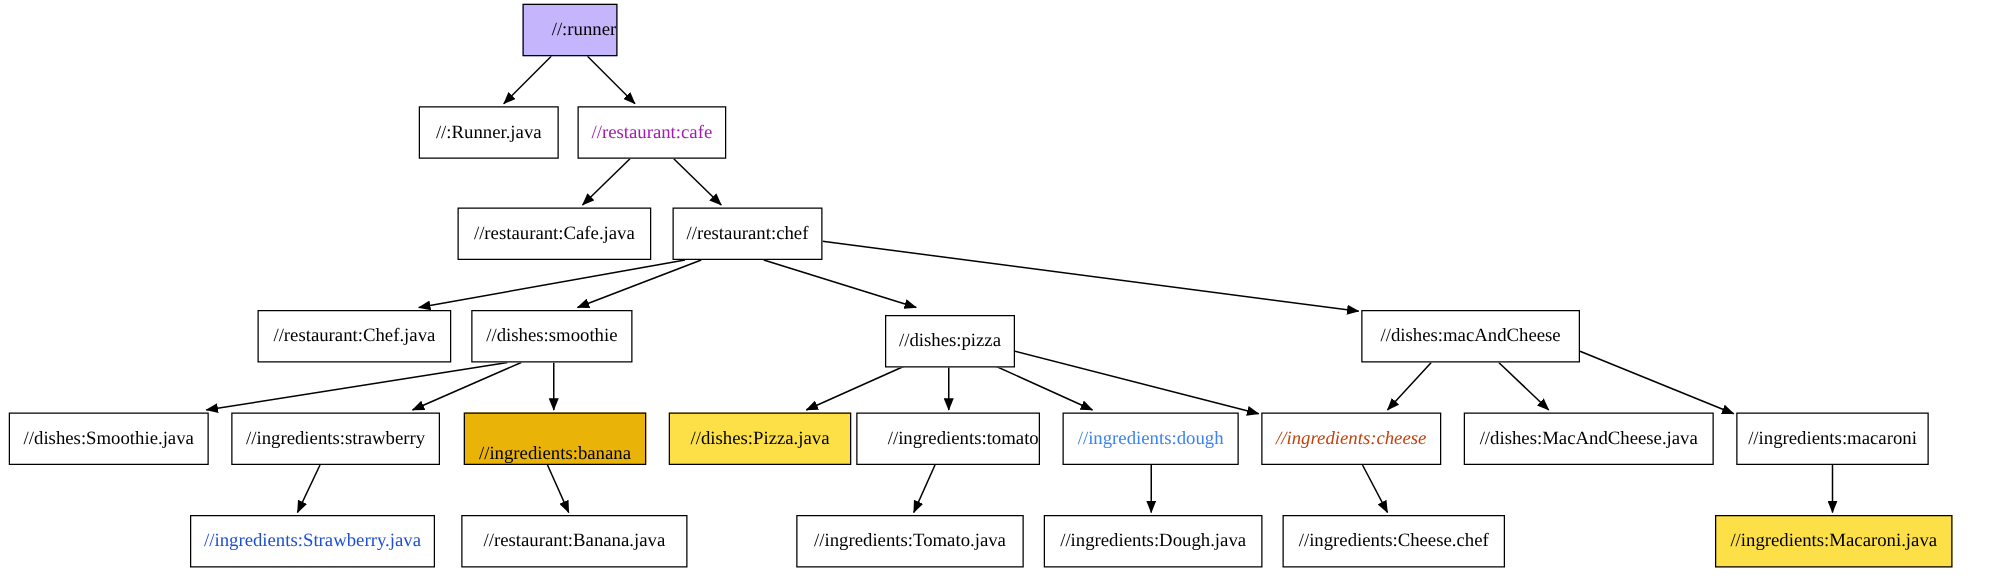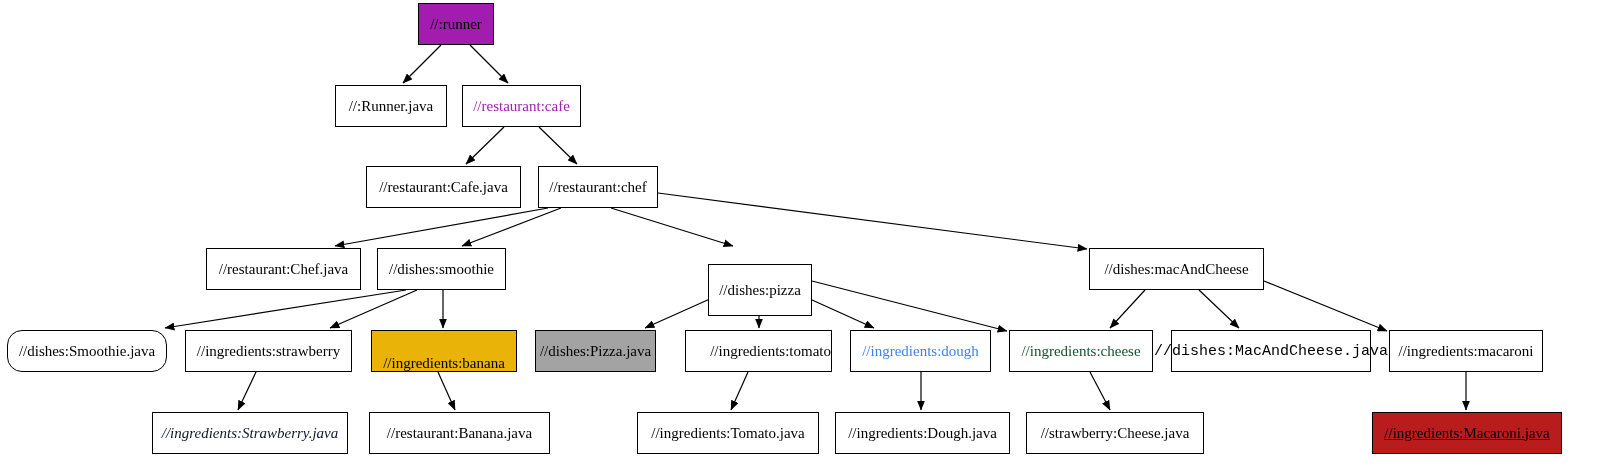--- a/index.html
+++ b/index.html
@@ -72,86 +72,86 @@
         <line x1="748" y1="372" x2="731" y2="410" stroke="#000000" stroke-width="1.2" marker-end="url(#arrowhead)"></line>
         <line x1="921" y1="372" x2="921" y2="410" stroke="#000000" stroke-width="1.2" marker-end="url(#arrowhead)"></line>
         <line x1="1145" y1="290" x2="1110" y2="328" stroke="#000000" stroke-width="1.2" marker-end="url(#arrowhead)"></line>
         <line x1="1199" y1="290" x2="1239" y2="328" stroke="#000000" stroke-width="1.2" marker-end="url(#arrowhead)"></line>
         <line x1="1264" y1="281" x2="1387" y2="331" stroke="#000000" stroke-width="1.2" marker-end="url(#arrowhead)"></line>
         <line x1="1090" y1="372" x2="1110" y2="410" stroke="#000000" stroke-width="1.2" marker-end="url(#arrowhead)"></line>
         <line x1="1466" y1="372" x2="1466" y2="410" stroke="#000000" stroke-width="1.2" marker-end="url(#arrowhead)"></line>
       </g>
   </svg>
   <div id="node-group">
-      <div class="node" style="left: 418px; top: 3px; width: 76px; height: 42px; background: #a21caf; border-color: rgb(0, 0, 0);">
+      <div class="node" style="left: 418px; top: 3px; width: 76px; height: 42px; background: #c4b5fd; border-color: rgb(0, 0, 0); justify-content: flex-end;">
         <span class="node-label" style="color: rgb(0, 0, 0);">//:runner</span>
       </div>
       <div class="node" style="left: 335px; top: 85px; width: 112px; height: 42px; background: rgb(255, 255, 255); border-color: rgb(0, 0, 0);">
         <span class="node-label" style="color: rgb(0, 0, 0);">//:Runner.java</span>
       </div>
       <div class="node" style="left: 462px; top: 85px; width: 119px; height: 42px; background: rgb(255, 255, 255); border-color: rgb(0, 0, 0);">
         <span class="node-label" style="color: #a21caf;">//restaurant:cafe</span>
       </div>
       <div class="node" style="left: 366px; top: 166px; width: 155px; height: 42px; background: rgb(255, 255, 255); border-color: rgb(0, 0, 0);">
         <span class="node-label" style="color: rgb(0, 0, 0);">//restaurant:Cafe.java</span>
       </div>
       <div class="node" style="left: 538px; top: 166px; width: 120px; height: 42px; background: rgb(255, 255, 255); border-color: rgb(0, 0, 0);">
         <span class="node-label" style="color: rgb(0, 0, 0);">//restaurant:chef</span>
       </div>
       <div class="node" style="left: 206px; top: 248px; width: 155px; height: 42px; background: rgb(255, 255, 255); border-color: rgb(0, 0, 0);">
         <span class="node-label" style="color: rgb(0, 0, 0);">//restaurant:Chef.java</span>
       </div>
       <div class="node" style="left: 377px; top: 248px; width: 129px; height: 42px; background: rgb(255, 255, 255); border-color: rgb(0, 0, 0);">
         <span class="node-label" style="color: rgb(0, 0, 0);">//dishes:smoothie</span>
       </div>
-      <div class="node" style="left: 708px; top: 264px; width: 104px; height: 52px; background: rgb(255, 255, 255); border-color: rgb(0, 0, 0);">
+      <div class="node" style="left: 708px; top: 252px; width: 104px; height: 42px; background: rgb(255, 255, 255); border-color: rgb(0, 0, 0);">
         <span class="node-label" style="color: rgb(0, 0, 0);">//dishes:pizza</span>
       </div>
       <div class="node" style="left: 1089px; top: 248px; width: 175px; height: 42px; background: rgb(255, 255, 255); border-color: rgb(0, 0, 0);">
         <span class="node-label" style="color: rgb(0, 0, 0);">//dishes:macAndCheese</span>
       </div>
-      <div class="node" style="left: 7px; top: 330px; width: 160px; height: 42px; background: rgb(255, 255, 255); border-color: rgb(0, 0, 0); border-radius: 15px;">
+      <div class="node" style="left: 7px; top: 330px; width: 160px; height: 42px; background: rgb(255, 255, 255); border-color: rgb(0, 0, 0);">
         <span class="node-label" style="color: rgb(0, 0, 0);">//dishes:Smoothie.java</span>
       </div>
       <div class="node" style="left: 185px; top: 330px; width: 167px; height: 42px; background: rgb(255, 255, 255); border-color: rgb(0, 0, 0);">
         <span class="node-label" style="color: rgb(0, 0, 0);">//ingredients:strawberry</span>
       </div>
       <div class="node" style="left: 371px; top: 330px; width: 146px; height: 42px; background: #eab308; border-color: rgb(0, 0, 0); align-items: flex-end;">
         <span class="node-label" style="color: rgb(0, 0, 0);">//ingredients:banana</span>
       </div>
-      <div class="node" style="left: 535px; top: 330px; width: 121px; height: 42px; background: #a3a3a3; border-color: rgb(0, 0, 0);">
+      <div class="node" style="left: 535px; top: 330px; width: 146px; height: 42px; background: #fde047; border-color: rgb(0, 0, 0);">
         <span class="node-label" style="color: rgb(0, 0, 0);">//dishes:Pizza.java</span>
       </div>
       <div class="node" style="left: 685px; top: 330px; width: 147px; height: 42px; background: rgb(255, 255, 255); border-color: rgb(0, 0, 0); justify-content: flex-end;">
         <span class="node-label" style="color: rgb(0, 0, 0);">//ingredients:tomato</span>
       </div>
       <div class="node" style="left: 850px; top: 330px; width: 141px; height: 42px; background: rgb(255, 255, 255); border-color: rgb(0, 0, 0);">
         <span class="node-label" style="color: #3b82f6;">//ingredients:dough</span>
       </div>
       <div class="node" style="left: 1009px; top: 330px; width: 144px; height: 42px; background: rgb(255, 255, 255); border-color: rgb(0, 0, 0);">
-        <span class="node-label" style="color: #14532d;">//ingredients:cheese</span>
+        <span class="node-label" style="color: #c2410c; font-style: italic;">//ingredients:cheese</span>
       </div>
       <div class="node" style="left: 1171px; top: 330px; width: 200px; height: 42px; background: rgb(255, 255, 255); border-color: rgb(0, 0, 0);">
-        <span class="node-label" style="color: rgb(0, 0, 0); font-family: Liberation Mono, monospace;">//dishes:MacAndCheese.java</span>
+        <span class="node-label" style="color: rgb(0, 0, 0);">//dishes:MacAndCheese.java</span>
       </div>
       <div class="node" style="left: 1389px; top: 330px; width: 154px; height: 42px; background: rgb(255, 255, 255); border-color: rgb(0, 0, 0);">
         <span class="node-label" style="color: rgb(0, 0, 0);">//ingredients:macaroni</span>
       </div>
       <div class="node" style="left: 152px; top: 412px; width: 196px; height: 42px; background: rgb(255, 255, 255); border-color: rgb(0, 0, 0);">
-        <span class="node-label" style="color: #0f172a; font-style: italic;">//ingredients:Strawberry.java</span>
+        <span class="node-label" style="color: #1d4ed8;">//ingredients:Strawberry.java</span>
       </div>
       <div class="node" style="left: 369px; top: 412px; width: 181px; height: 42px; background: rgb(255, 255, 255); border-color: rgb(0, 0, 0);">
         <span class="node-label" style="color: rgb(0, 0, 0);">//restaurant:Banana.java</span>
       </div>
       <div class="node" style="left: 637px; top: 412px; width: 182px; height: 42px; background: rgb(255, 255, 255); border-color: rgb(0, 0, 0);">
         <span class="node-label" style="color: rgb(0, 0, 0);">//ingredients:Tomato.java</span>
       </div>
       <div class="node" style="left: 835px; top: 412px; width: 175px; height: 42px; background: rgb(255, 255, 255); border-color: rgb(0, 0, 0);">
         <span class="node-label" style="color: rgb(0, 0, 0);">//ingredients:Dough.java</span>
       </div>
       <div class="node" style="left: 1026px; top: 412px; width: 178px; height: 42px; background: rgb(255, 255, 255); border-color: rgb(0, 0, 0);">
-        <span class="node-label" style="color: rgb(0, 0, 0);">//strawberry:Cheese.java</span>
+        <span class="node-label" style="color: rgb(0, 0, 0);">//ingredients:Cheese.chef</span>
       </div>
-      <div class="node" style="left: 1372px; top: 412px; width: 190px; height: 42px; background: #b91c1c; border-color: rgb(0, 0, 0); text-decoration: underline;">
+      <div class="node" style="left: 1372px; top: 412px; width: 190px; height: 42px; background: #fde047; border-color: rgb(0, 0, 0);">
         <span class="node-label" style="color: rgb(0, 0, 0);">//ingredients:Macaroni.java</span>
       </div>
     </div>
 </div>
 
 </body></html>

